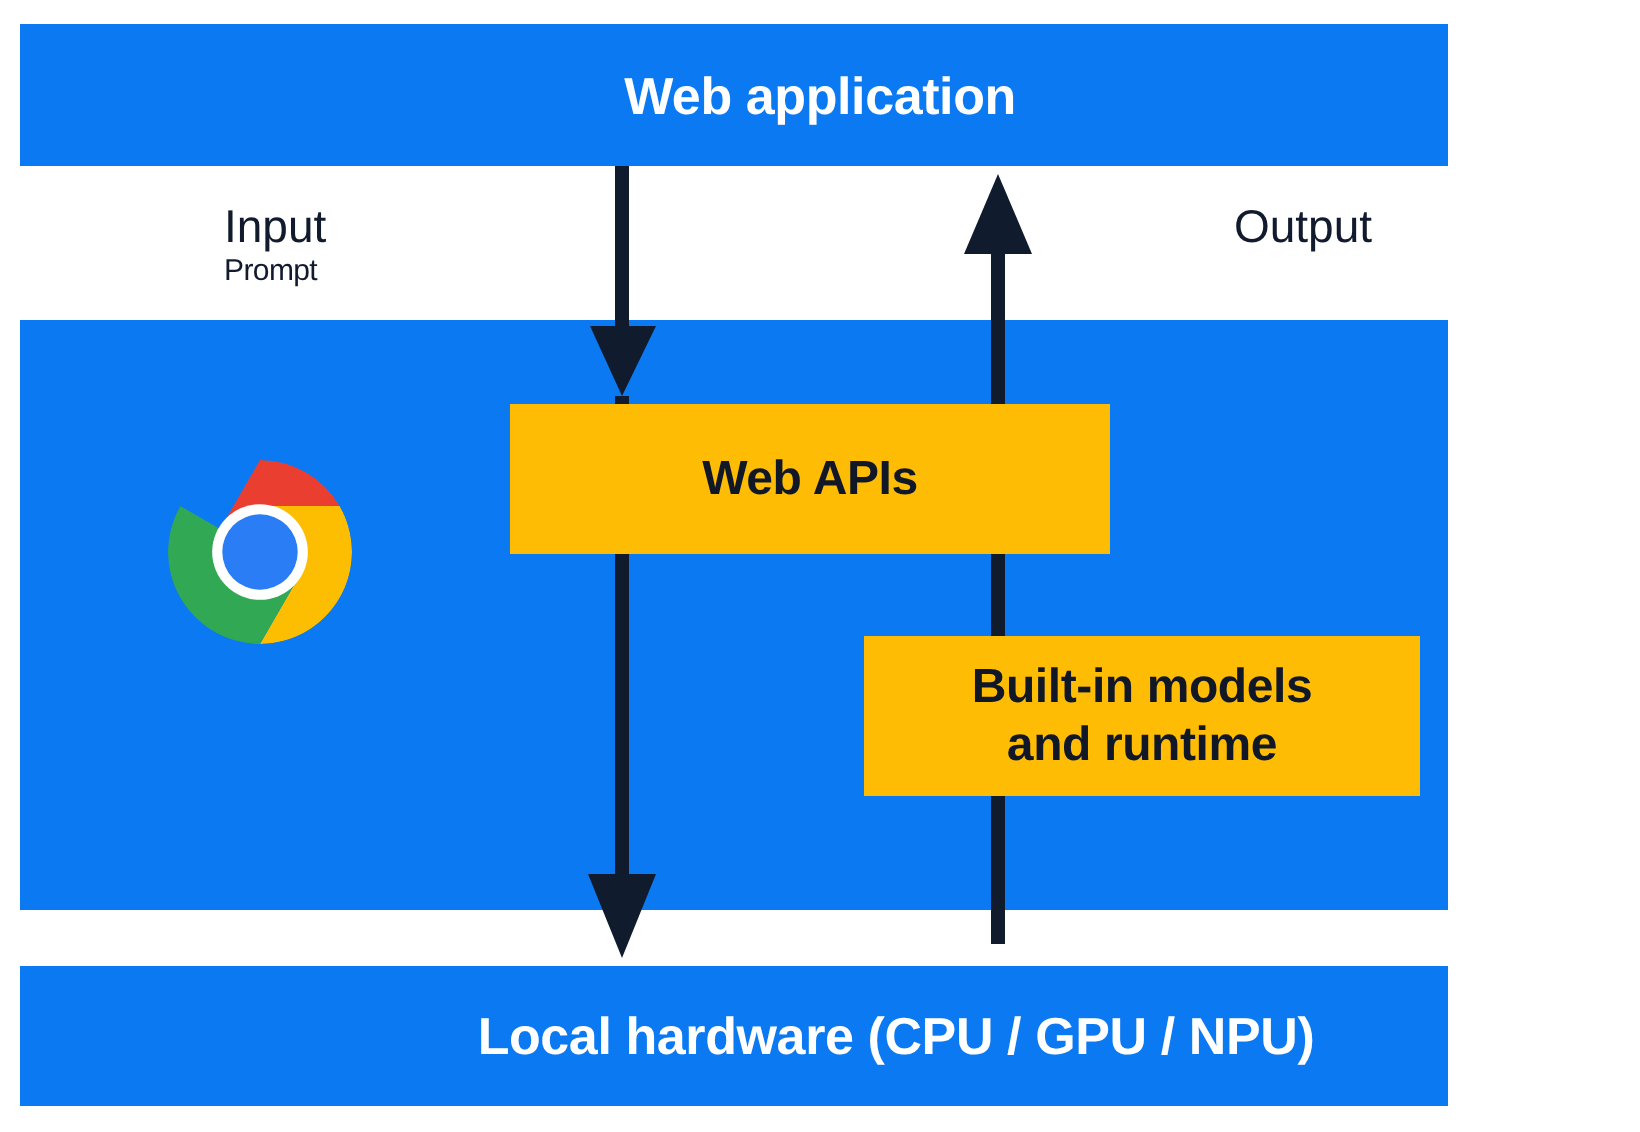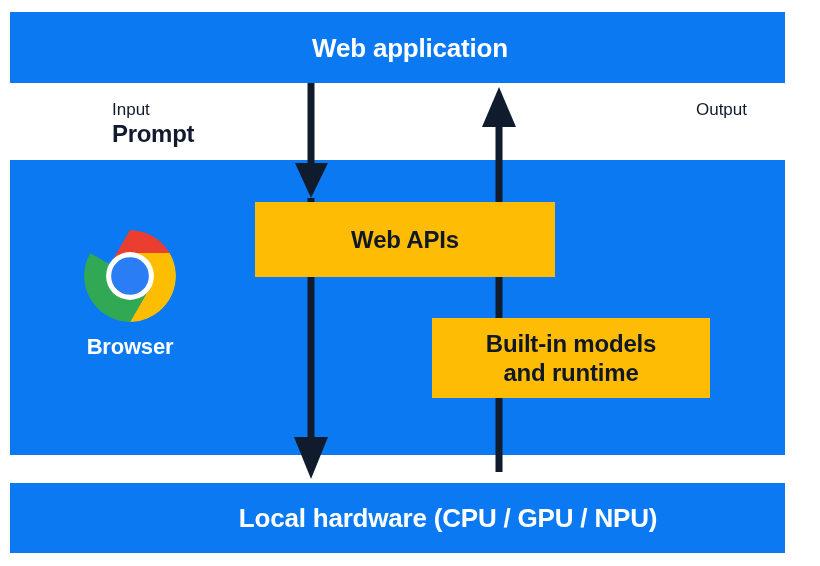--- a/index.html
+++ b/index.html
@@ -5,21 +5,21 @@
   html, body {
     margin: 0;
     padding: 0;
     background: #ffffff;
   }
   body {
     font-family: "Liberation Sans", sans-serif;
   }
   #stage {
     position: relative;
-    width: 785px;
+    width: 724px;
     height: 566px;
     background: #ffffff;
     overflow: hidden;
   }
 
   
   .bar {
     position: absolute;
     left: 10px;
     width: 800px;
@@ -44,27 +44,27 @@
   .io-label {
     position: absolute;
     color: #121b2e;
     line-height: 1.18;
   }
   #io-input  { left: 112px; top: 100px; text-align: left; }
   #io-output { right: 38px; top: 100px; text-align: center; }
 
   .io-kind {
     display: block;
-    font-size: 17px;
+    font-size: 23px;
     font-weight: normal;
   }
   .io-value {
     display: block;
-    font-size: 24px;
-    font-weight: bold;
+    font-size: 15px;
+    font-weight: normal;
     letter-spacing: -0.3px;
   }
 
   
   .arrow-svg {
     position: absolute;
     overflow: visible;
   }
   #arrow-prompt-down  { left: 0;  top: 0; width: 820px; height: 566px; }
   #arrow-generated-up { left: 0;  top: 0; width: 820px; height: 566px; }
@@ -161,21 +161,20 @@
         <path d="M50 0 A50 50 0 0 1 93.3 25 L50 25 A25 25 0 0 0 28.35 37.5 Z" fill="#EA3E30"></path>
 
         <path d="M93.3 25 A50 50 0 0 1 50 100 L71.65 62.5 A25 25 0 0 0 71.65 37.5 L50 25 Z" fill="#FDBD00"></path>
 
         <path d="M50 100 A50 50 0 0 1 6.7 25 L28.35 37.5 A25 25 0 0 0 71.65 62.5 Z" fill="#31A853"></path>
 
         <circle cx="50" cy="50" r="26" fill="#ffffff"></circle>
         <circle cx="50" cy="50" r="20.5" fill="#2A7DF4"></circle>
       </g>
     </svg>
-    <span id="browser-label">Browser</span>
   </div>
 
   <div class="yellow-box" id="box-web-apis">
     <span>Web APIs</span>
   </div>
 
   <div class="yellow-box" id="box-builtin-models">
     <span>
       <span>Built-in models</span><br>
       <span>and runtime</span>

